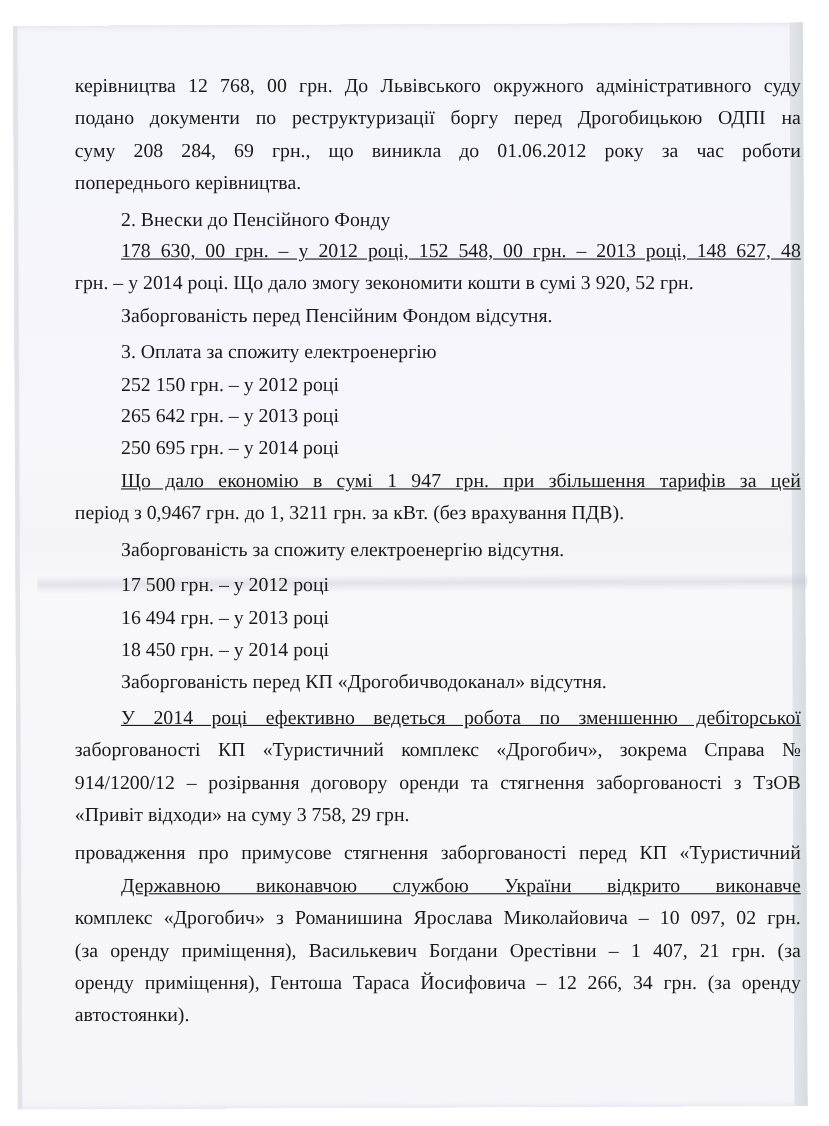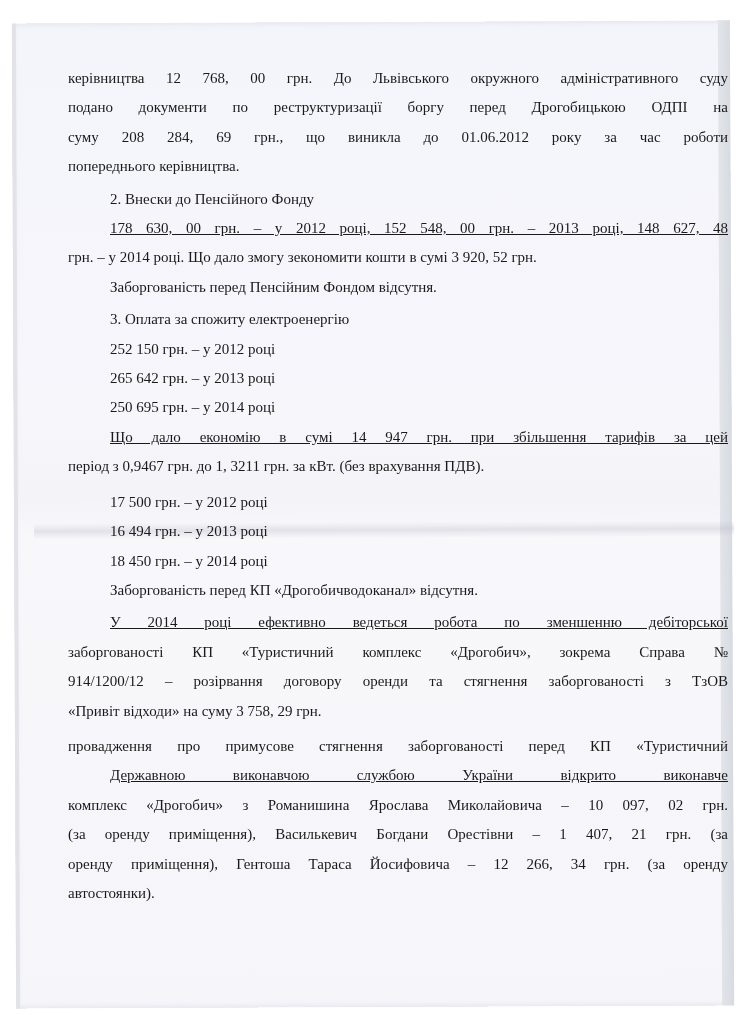--- a/index.html
+++ b/index.html
@@ -53,21 +53,21 @@
       top: 500px;
       height: 16px;
       background: linear-gradient(180deg, rgba(190,190,205,0) 0%, rgba(185,185,200,0.35) 50%, rgba(190,190,205,0) 100%);
     }
     .content {
       position: absolute;
       left: 68px;
       top: 64px;
       width: 660px;
       color: #1a1a1a;
-      font-size: 15px;
+      font-size: 18px;
       line-height: 29.4px;
     }
     .p {
       margin: 0;
       text-align: justify;
       text-align-last: left;
     }
     .ind {
       text-indent: 42px;
       text-decoration: underline;
@@ -112,23 +112,24 @@
     <p class="list-line">Заборгованість перед Пенсійним Фондом відсутня.</p>
   </div>
 
   <div class="gap"></div>
 
   <div>
     <p class="list-line">3. Оплата за спожиту електроенергію</p>
     <p class="list-line">252 150 грн. – у 2012 році</p>
     <p class="list-line">265 642 грн. – у 2013 році</p>
     <p class="list-line">250 695 грн. – у 2014 році</p>
-    <p class="p ind justify-last">Що дало економію в сумі 14 947 грн. при збільшення тарифів за цей</p>
+    <p class="p ind justify-last">Що дало економію в сумі 1 947 грн. при збільшення тарифів за цей</p>
     <p class="p">період з 0,9467 грн. до 1, 3211 грн. за кВт. (без врахування ПДВ).</p>
     <div class="gap"></div>
+    <p class="list-line">Заборгованість за спожиту електроенергію відсутня.</p>
   </div>
 
   <div class="gap"></div>
 
   <div>
     <p class="list-line">17 500 грн. – у 2012 році</p>
     <p class="list-line">16 494 грн. – у 2013 році</p>
     <p class="list-line">18 450 грн. – у 2014 році</p>
     <p class="list-line">Заборгованість перед КП «Дрогобичводоканал» відсутня.</p>
   </div>

